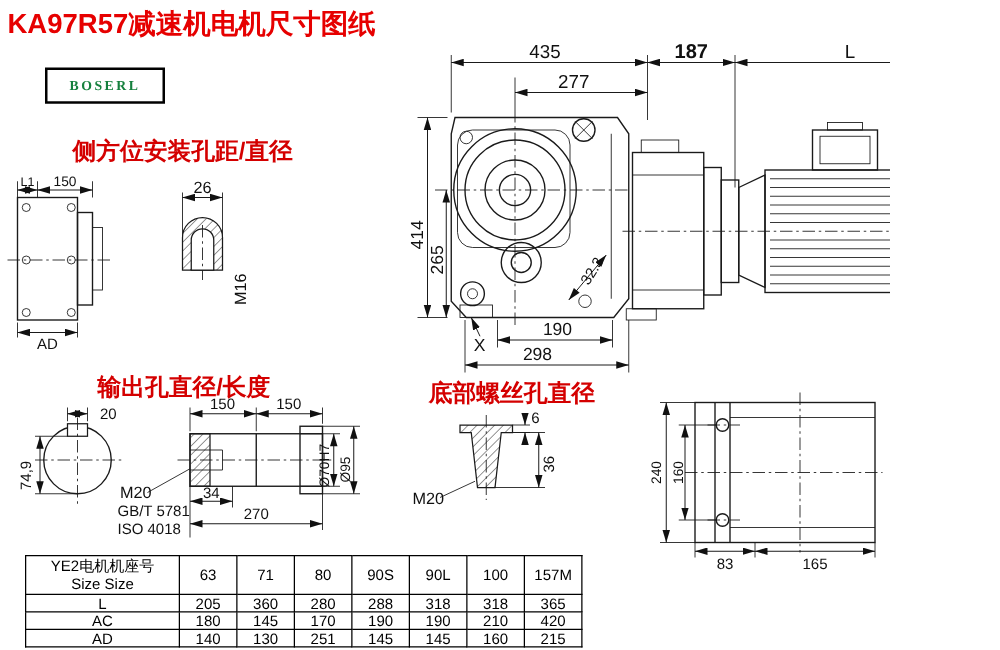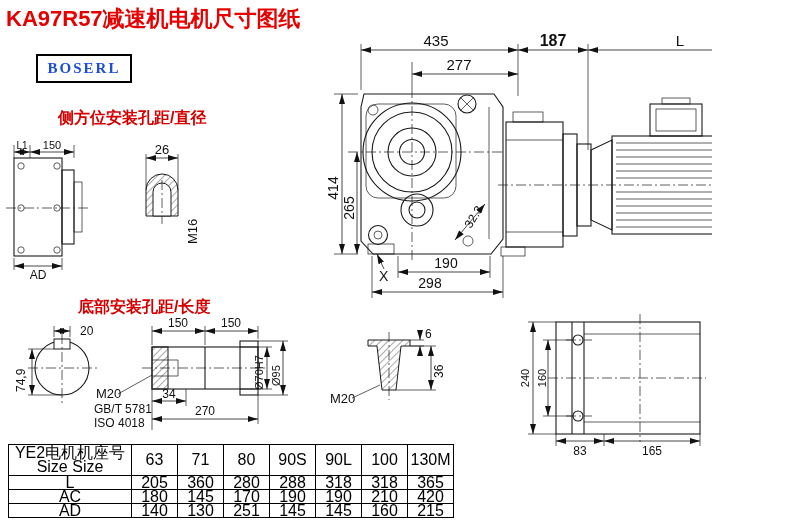--- a/index.html
+++ b/index.html
@@ -1,52 +1,53 @@
 <!DOCTYPE html>
 <html><head>
 <meta charset="utf-8">
 <style>
   html,body{margin:0;padding:0;background:#fff;}
   .canvas{position:relative;width:712px;height:520px;background:#fff;overflow:hidden;
           font-family:"Liberation Sans",sans-serif;}
   .page-title{position:absolute;left:6px;top:4px;font-size:22px;font-weight:bold;color:#e60000;}
   .logo-box{position:absolute;left:36px;top:54px;width:92px;height:25px;border:2px solid #000;
             display:flex;align-items:center;justify-content:center;
-            font-family:"Liberation Serif",serif;font-weight:bold;font-size:15px;letter-spacing:2px;color:#1d4ed8;}
-  .red-ann{position:absolute;font-size:16px;font-weight:bold;color:#d40000;white-space:nowrap;}
+            font-family:"Liberation Serif",serif;font-weight:bold;font-size:11px;letter-spacing:2px;color:#15803d;}
+  .red-ann{position:absolute;font-size:19px;font-weight:bold;color:#d40000;white-space:nowrap;}
   .ann-side{left:58px;top:108px;}
   .ann-out{left:78px;top:297px;}
   .ann-screw{left:343px;top:302px;}
   .ann-mount{left:562px;top:299px;}
   svg.draw{position:absolute;left:0;top:0;}
   svg .ln{stroke:#1a1a1a;stroke-width:1.1;fill:none;}
   svg .thin{stroke:#1a1a1a;stroke-width:0.7;fill:none;}
   svg .dim{stroke:#1a1a1a;stroke-width:0.8;fill:none;}
   svg .cl{stroke:#1a1a1a;stroke-width:0.7;fill:none;stroke-dasharray:10 3 2 3;}
   svg .hatched{fill:url(#hatch);stroke:#1a1a1a;stroke-width:1;}
   svg .white{fill:#fff;stroke:#1a1a1a;stroke-width:1;}
   svg text{font-family:"Liberation Sans",sans-serif;fill:#111;font-size:13px;}
   svg text.t10{font-size:10px;} svg text.t11{font-size:11px;} svg text.t12{font-size:12px;}
   svg text.t14{font-size:14px;} svg text.t15{font-size:15px;} svg text.t16{font-size:16px;}
   svg text.bold{font-weight:bold;}
-  .size-table{position:absolute;left:8px;top:444px;border-collapse:collapse;font-size:16px;color:#000;}
+  .size-table{position:absolute;left:20px;top:444px;border-collapse:collapse;font-size:12px;color:#000;}
   .size-table td{border:1px solid #000;text-align:center;padding:0 2px;height:13px;line-height:12px;min-width:41px;}
   .size-table td.hdr{width:118px;height:30px;}
   .size-table td.hdr div{line-height:14px;}
 </style>
 </head>
 <body>
 
 <div class="canvas">
 
   <div class="page-title">KA97R57减速机电机尺寸图纸</div>
   <div class="logo-box">BOSERL</div>
 
   <div class="red-ann ann-side">侧方位安装孔距/直径</div>
-  <div class="red-ann ann-out">底部安装孔距/长度</div>
+  <div class="red-ann ann-out">输出孔直径/长度</div>
+  <div class="red-ann ann-screw">底部螺丝孔直径</div>
 
   <svg class="draw" width="800" height="520" viewBox="0 0 800 520">
     <defs>
       <marker id="ae" markerWidth="11" markerHeight="8" refX="10" refY="3" orient="auto" markerUnits="userSpaceOnUse">
           <path d="M0,0 L10,3 L0,6 Z" fill="#111"></path>
         </marker>
       <marker id="as" markerWidth="11" markerHeight="8" refX="0" refY="3" orient="auto" markerUnits="userSpaceOnUse">
           <path d="M10,0 L0,3 L10,6 Z" fill="#111"></path>
         </marker>
       <pattern id="hatch" width="5" height="5" patternUnits="userSpaceOnUse" patternTransform="rotate(45)">
@@ -287,21 +288,21 @@
       <td class="hdr">
         <div>YE2电机机座号</div>
         <div>Size Size</div>
       </td>
       <td>63</td>
       <td>71</td>
       <td>80</td>
       <td>90S</td>
       <td>90L</td>
       <td>100</td>
-      <td>130M</td>
+      <td>157M</td>
     </tr>
     <tr>
       <td>L</td>
       <td>205</td>
       <td>360</td>
       <td>280</td>
       <td>288</td>
       <td>318</td>
       <td>318</td>
       <td>365</td>

